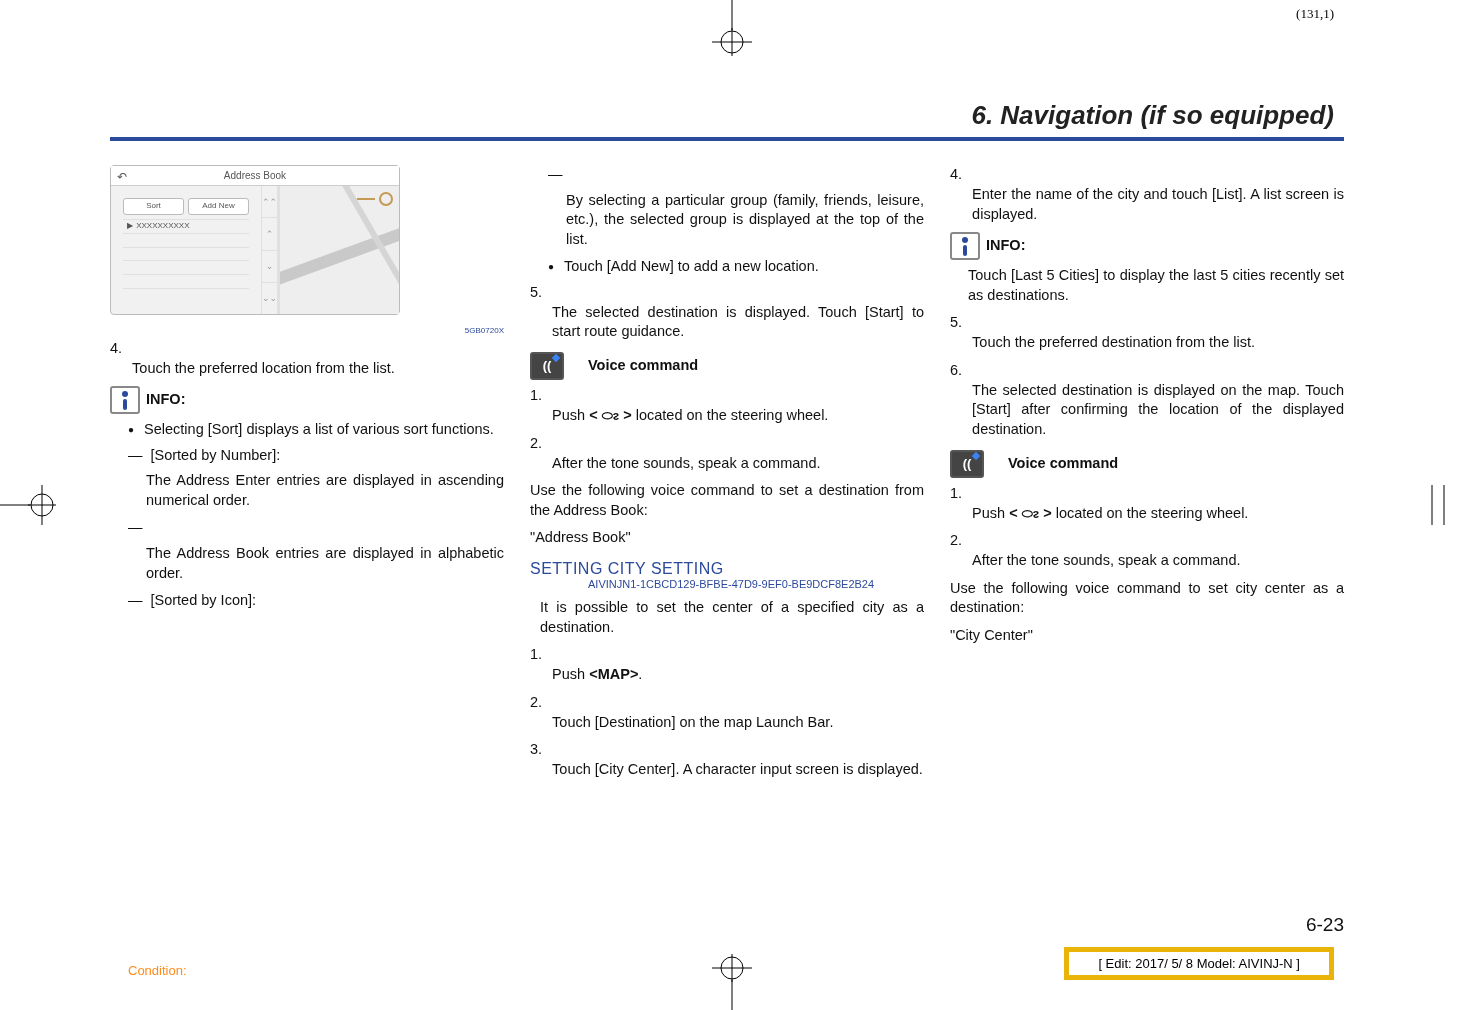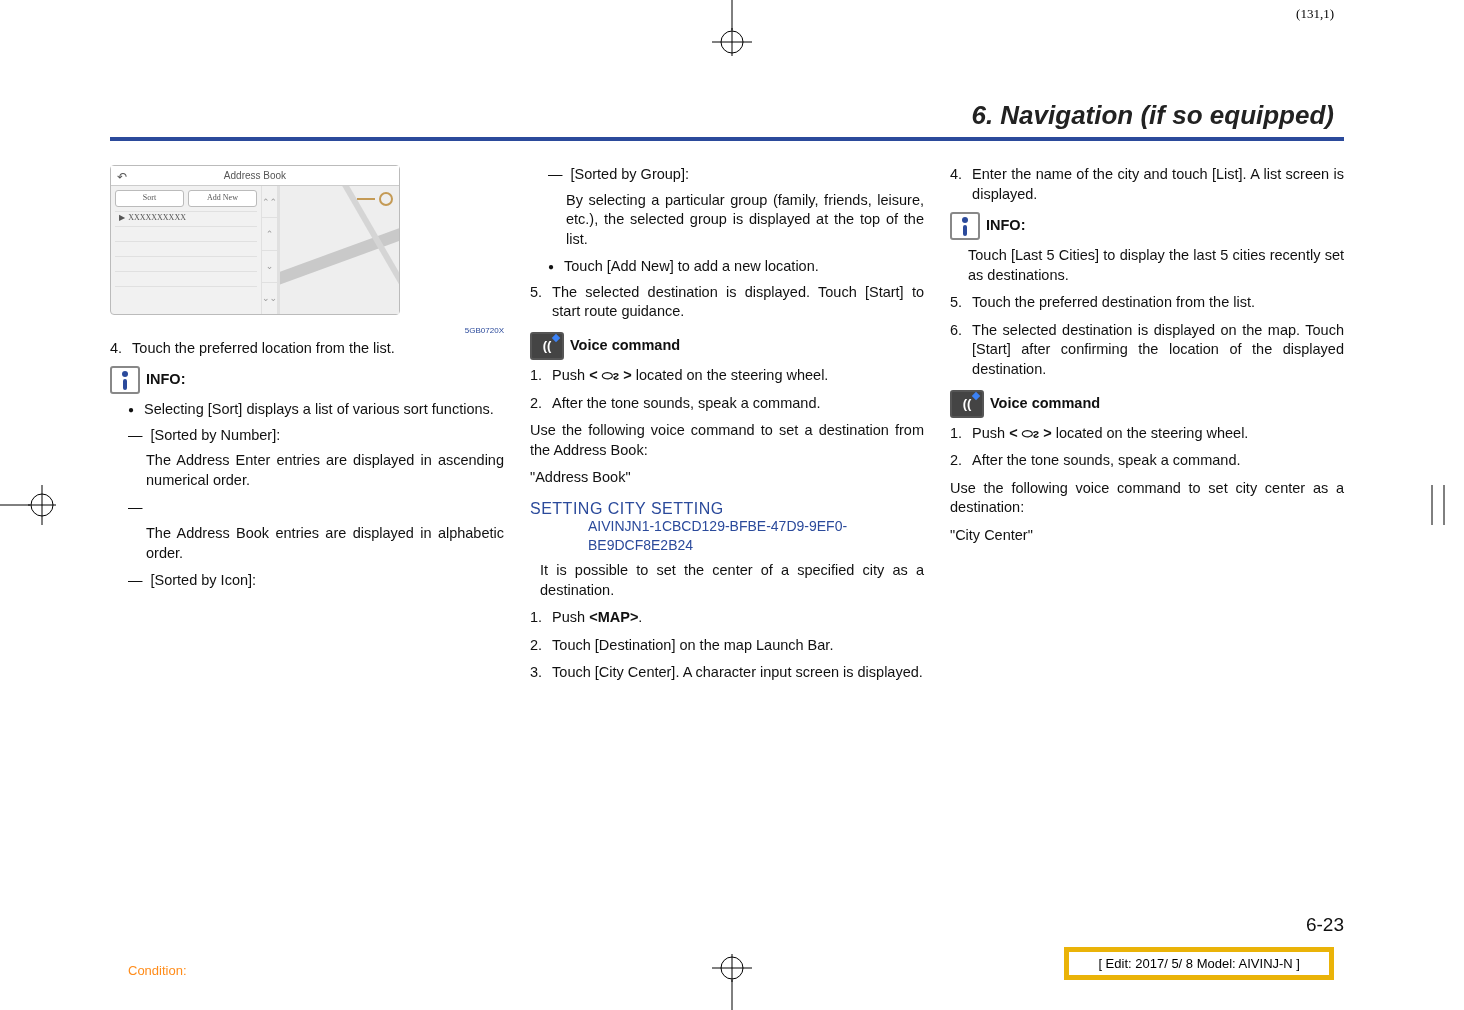--- a/index.html
+++ b/index.html
@@ -38,62 +38,62 @@
   .columns {
     display: flex;
     gap: 26px;
     margin-top: 24px;
   }
   .col { flex: 1 1 0; font-size: 14.5px; line-height: 1.35; color: #111; }
   .col p { margin-bottom: 8px; }
   ol.num { list-style: none; padding-left: 0; }
   ol.num > li { display: flex; gap: 10px; margin-bottom: 8px; text-align: justify; }
   ol.num > li > .n { flex: 0 0 auto; }
-  ol.num > li > .t { flex: 1 1 auto; }
+  ol.num > li > .t { flex: 1 1 auto; margin-top: 20px; }
   .dash-item { display: flex; gap: 8px; margin-bottom: 6px; padding-left: 18px; }
   .dash-item .n { flex: 0 0 auto; }
   .dash-item .t { flex: 1 1 auto; text-align: justify; }
   .dot-item { display: flex; gap: 10px; margin-bottom: 6px; padding-left: 18px; }
   .dot-item .n { flex: 0 0 auto; font-size: 10px; padding-top: 3px; }
   .dot-item .t { flex: 1 1 auto; text-align: justify; }
   .sub-body { padding-left: 36px; text-align: justify; margin-bottom: 8px; }
 
   .info-row { display: flex; align-items: center; gap: 6px; margin: 8px 0 6px 0; }
   .info-box {
     width: 30px; height: 28px; border: 2px solid #888; border-radius: 3px;
     display: flex; align-items: center; justify-content: center; flex-direction: column;
     gap: 2px;
   }
   .info-box .dot { width: 6px; height: 6px; border-radius: 50%; background: #2b4a9b; }
   .info-box .stem { width: 4px; height: 11px; background: #2b4a9b; border-radius: 2px; }
   .info-label { font-weight: bold; font-size: 14.5px; }
 
-  .voice-row { display: flex; align-items: center; gap: 6px; margin: 10px 0 6px 0; }
+  .voice-row { display: flex; align-items: center; gap: 24px; margin: 10px 0 6px 0; }
   .voice-box {
     width: 34px; height: 28px; border: 2px solid #555; border-radius: 3px;
     background: #444; color: #fff; display: flex; align-items: center; justify-content: center;
     font-size: 13px; position: relative;
   }
   .voice-box::before { content: "(("; color:#fff; font-weight:bold; }
   .voice-sparkle { position:absolute; top:1px; right:3px; width:6px; height:6px; background:#3b82f6; transform: rotate(45deg); }
   .voice-label { font-weight: bold; font-size: 14.5px; }
 
   .steer-icon { font-family: Arial; font-size: 13px; }
 
   .section-head { color: #2b4a9b; font-size: 16px; letter-spacing: 0.5px; margin-top: 10px; margin-bottom: 0; }
-  .guid { font-size: 14px; color: #2b4a9b; padding-left: 58px; margin-top: -2px; margin-bottom: 6px; }
+  .guid { font-size: 11px; color: #2b4a9b; padding-left: 58px; margin-top: -2px; margin-bottom: 6px; }
 
   .screenshot {
     width: 290px; height: 150px; border: 1px solid #bbb; border-radius: 4px;
     background: #f1f1f1; position: relative; font-size: 10px; margin-bottom: 4px;
   }
   .ss-header { background:#fff; border-bottom:1px solid #ccc; height:20px; display:flex; align-items:center; justify-content:center; position:relative; font-size:10px; color:#555; }
   .ss-back { position:absolute; left:6px; top:3px; font-size:12px; }
   .ss-body { display:flex; height: calc(100% - 20px); }
-  .ss-left { flex: 0 0 150px; display:flex; flex-direction:column; padding:4px;font-family:Liberation Serif, serif; }
+  .ss-left { flex: 0 0 150px; display:flex; flex-direction:column; padding:12px; }
   .ss-btnrow { display:flex; gap:4px; margin-bottom:4px; }
   .ss-btn { flex:1; border:1px solid #bbb; border-radius:3px; background:#fff; text-align:center; font-size:8px; padding:2px 0; color:#555; }
   .ss-row { border-top:1px solid #e0e0e0; height:15px; display:flex; align-items:center; font-size:8px; color:#555; padding-left:4px; }
   .ss-flag { font-size:8px; margin-right:3px; }
   .ss-arrows { width:16px; display:flex; flex-direction:column; border-left:1px solid #e0e0e0; }
   .ss-arrow { flex:1; display:flex; align-items:center; justify-content:center; color:#999; font-size:9px; border-bottom:1px solid #e0e0e0; }
   .ss-sep { width:3px; background:#e0e0e0; }
   .ss-map { flex:1; position:relative; background:#eee; overflow:hidden; }
   .ss-map-road { position:absolute; width:200%; height:12px; background:#c9c9c9; transform: rotate(-20deg); top:50px; left:-20px; }
   .ss-map-road2 { position:absolute; width:200%; height:6px; background:#d5d5d5; transform: rotate(60deg); top:20px; left:-40px; }
@@ -218,21 +218,20 @@
 
       <div class="dash-item">
           <span class="n">—</span>
           <span class="t">[Sorted by Icon]:</span>
         </div>
     </div>
 
     <div class="col">
       <div class="dash-item">
           <span class="n">—</span>
-          <span class="t">[Sorted by Group]:</span>
         </div>
       <p class="sub-body">By selecting a particular group (family, friends, leisure, etc.), the selected group is displayed at the top of the list.</p>
 
       <div class="dot-item">
           <span class="n">●</span>
           <span class="t">Touch [Add New] to add a new location.</span>
         </div>
 
       <ol class="num">
         <li>

